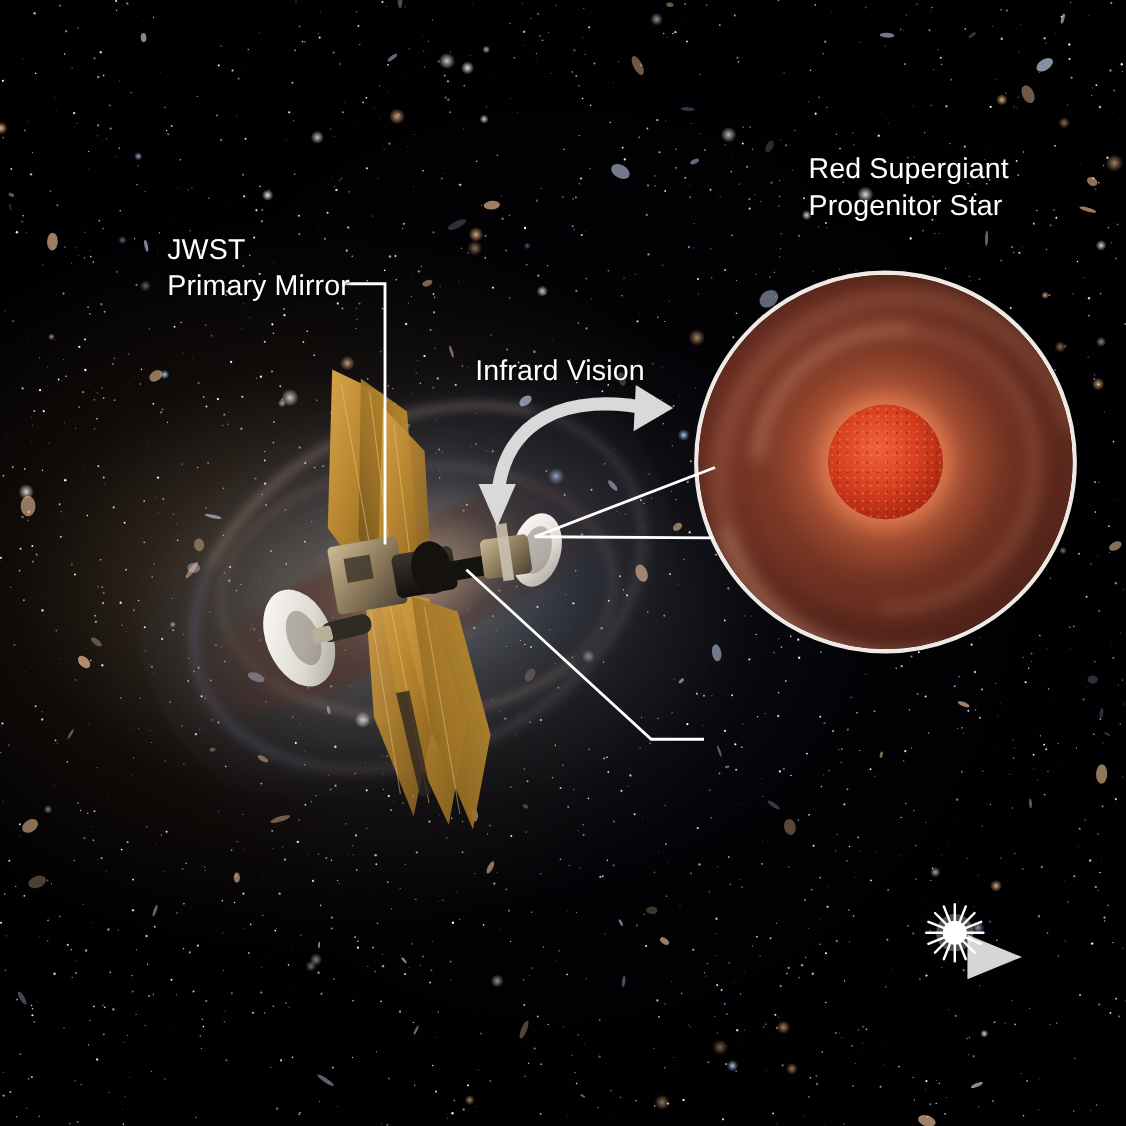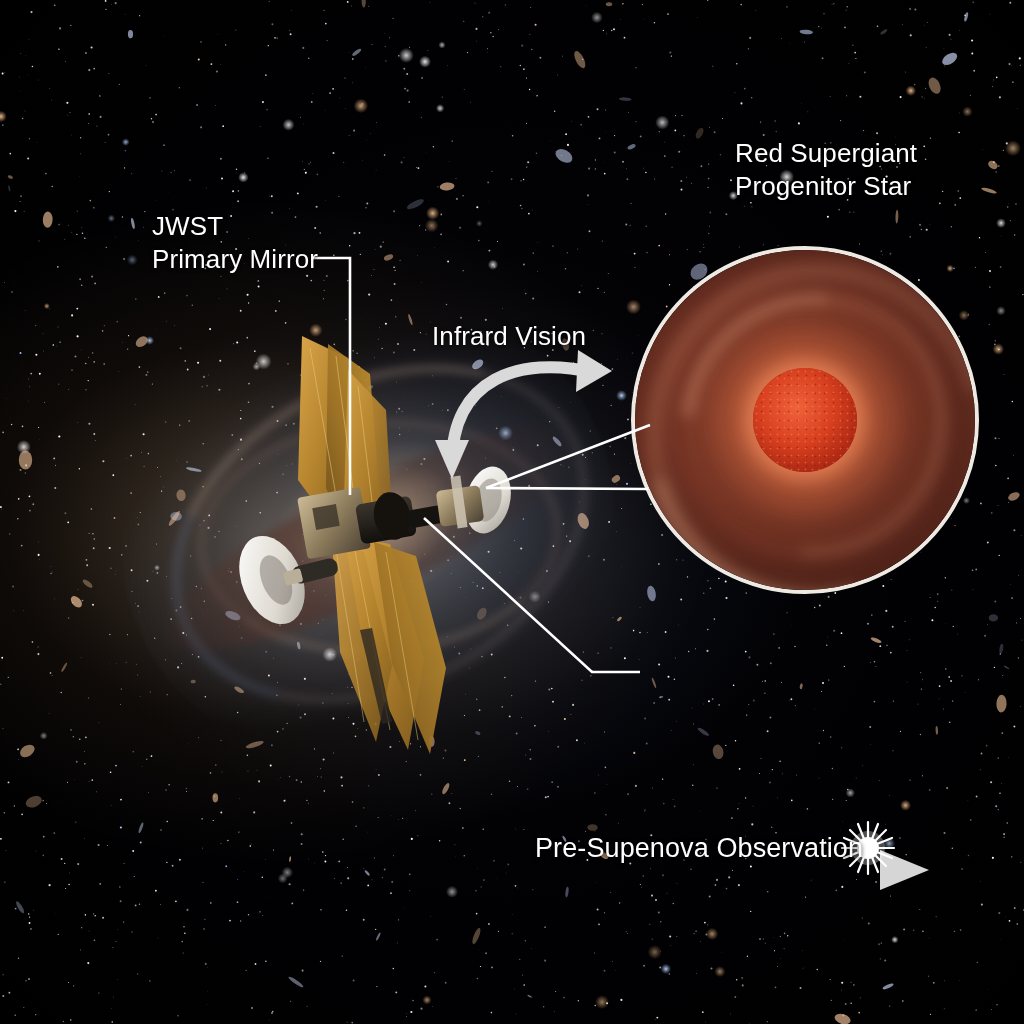--- a/index.html
+++ b/index.html
@@ -2599,15 +2599,14 @@
 
   <div class="label" id="label-progenitor"><span>Red Supergiant</span>
 <span>Progenitor Star</span></div>
 
   <div class="label" id="label-jwst"><span>JWST</span>
 <span>Primary Mirror</span></div>
 
   <div class="label" id="label-infrared">Infrard Vision</div>
 
 
-  <div class="label" id="label-presn">Pre-Supenova Observation</div>
 
 </div>
 
 </body></html>

